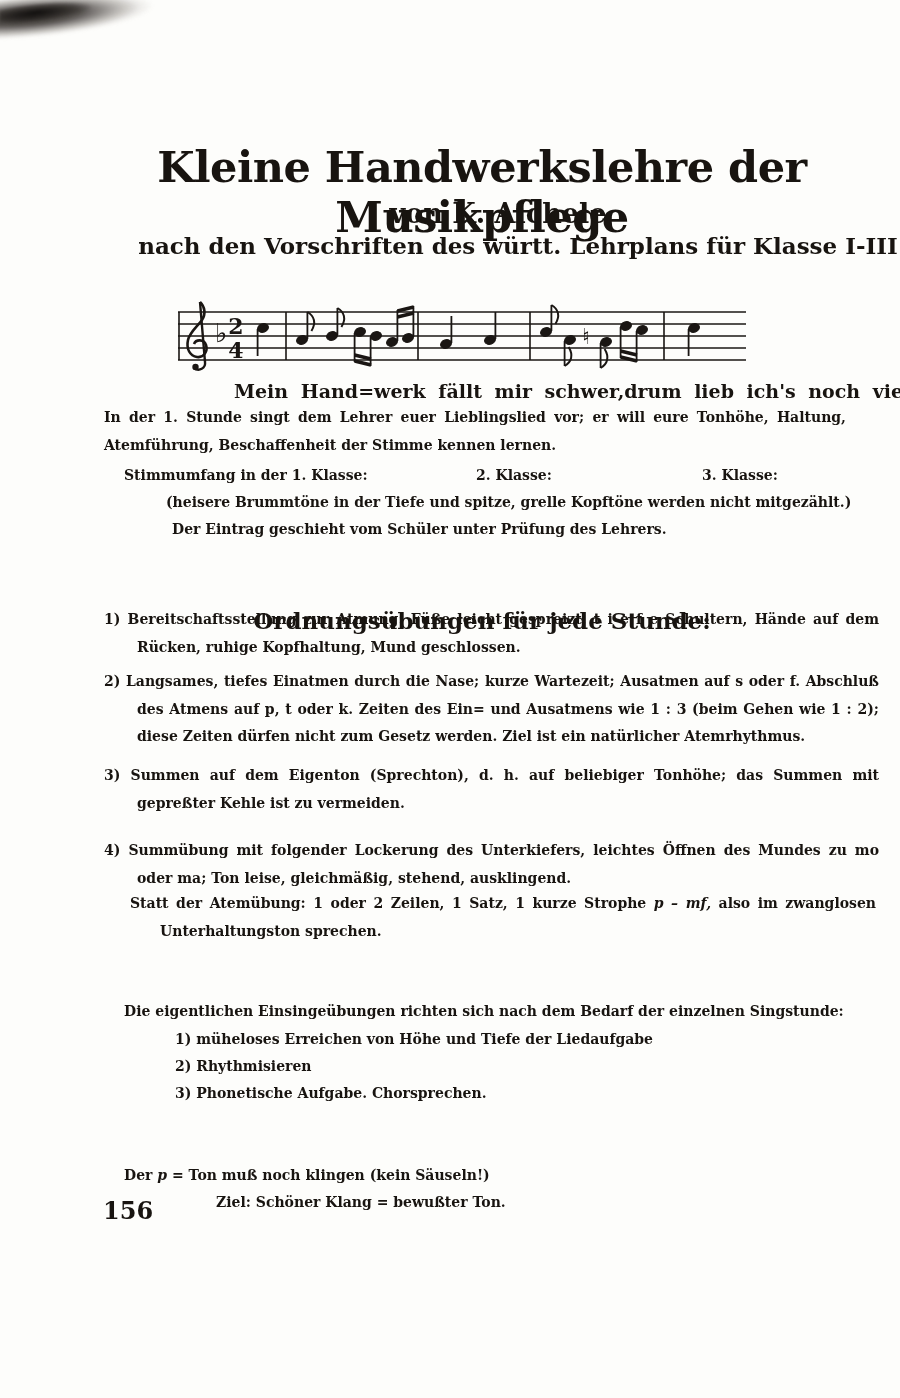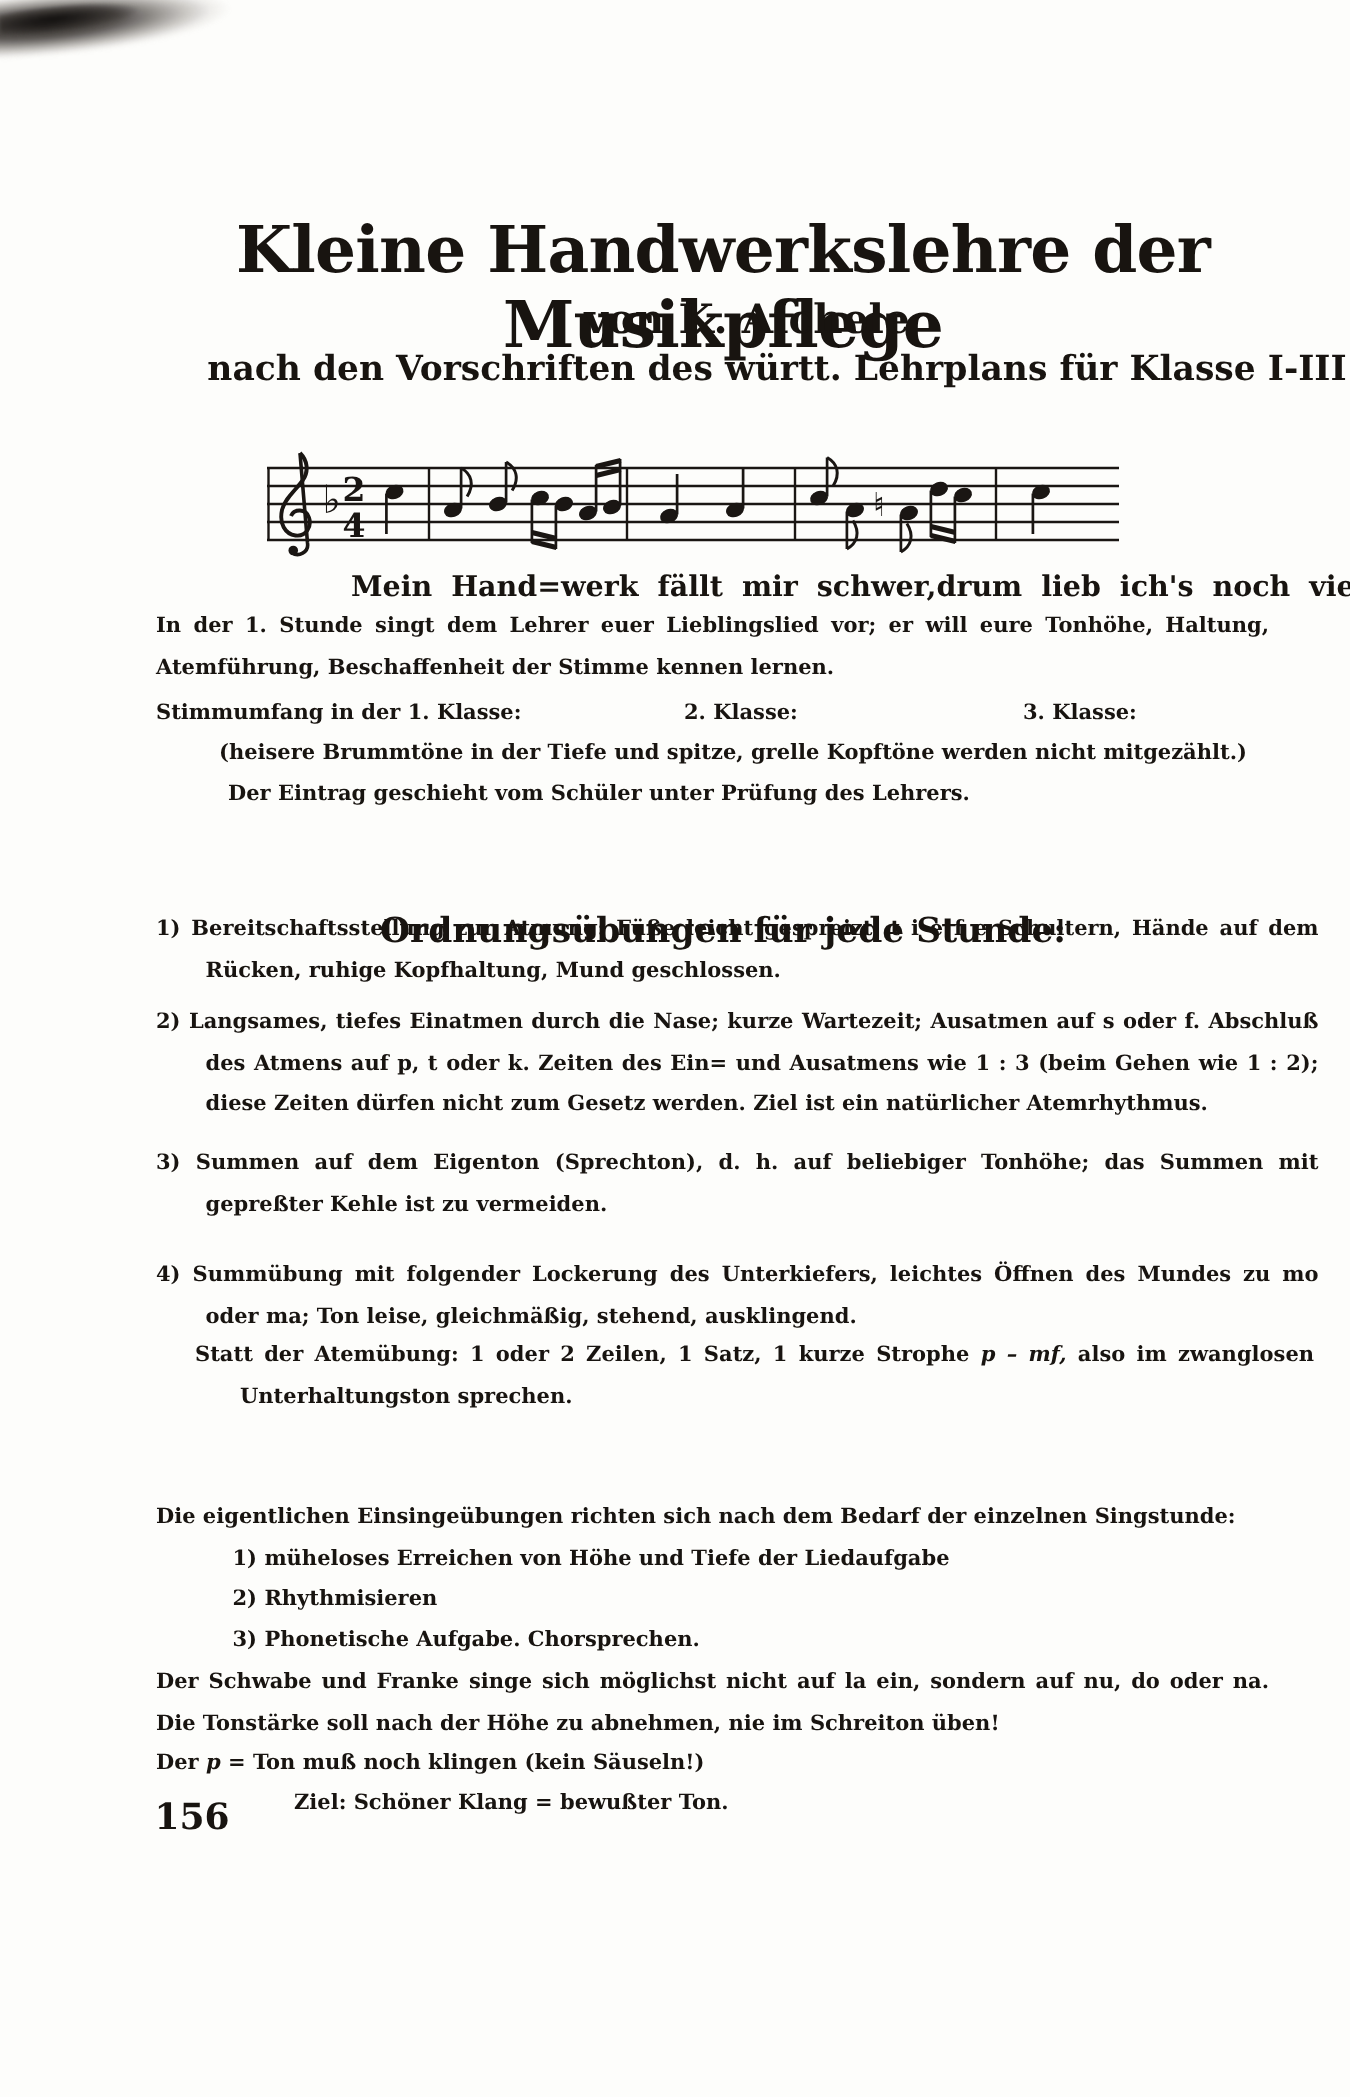--- a/index.html
+++ b/index.html
@@ -13,21 +13,21 @@
   .page-title{font-size:43px;font-weight:700;letter-spacing:-0.5px;}
   .byline{font-size:27px;font-weight:700;}
   .subtitle{font-size:23px;font-weight:700;margin-left:36px;}
   .heading{font-size:23px;font-weight:700;margin-top:40px;}
   .bodytext{font-size:14px;font-weight:700;line-height:27.5px;}
   .just{text-align:justify;}
   .hang{padding-left:33px;text-indent:-33px;}
   .hang30{padding-left:30px;text-indent:-30px;}
   .hang37{padding-left:37px;text-indent:-37px;}
   .dyn{font-style:italic;font-family:"DejaVu Serif",serif;}
-  .nowrap{white-space:nowrap;}
+  .nowrap{white-space:nowrap;margin-left:20px;}
   .lyrics{
     font-size:19px;font-weight:700;white-space:nowrap;word-spacing:6px;
   }
   .pagenum{font-size:24px;font-weight:700;}
   .smudge{
     position:absolute;top:-10px;left:-34px;width:266px;height:42px;
     background:radial-gradient(ellipse 55% 60% at 24% 48%,
       rgba(22,19,17,0.95) 0%, rgba(48,43,40,0.8) 35%,
       rgba(95,88,82,0.38) 62%, rgba(140,132,125,0.12) 76%, transparent 85%);
     transform:rotate(-5deg);filter:blur(1.5px);
@@ -176,21 +176,20 @@
   <div class="abs bodytext nowrap" style="top:1026px;left:155px;">
     <span>1)</span>&nbsp;<span>müheloses Erreichen von Höhe und Tiefe der Liedaufgabe</span>
   </div>
   <div class="abs bodytext nowrap" style="top:1053px;left:155px;">
     <span>2)</span>&nbsp;<span>Rhythmisieren</span>
   </div>
   <div class="abs bodytext nowrap" style="top:1080px;left:155px;">
     <span>3)</span>&nbsp;<span>Phonetische Aufgabe.  Chorsprechen.</span>
   </div>
 
-  <div class="abs bodytext just" style="top:1108px;left:104px;width:742px;">Der  Schwabe und Franke singe sich möglichst nicht auf la ein, sondern auf nu, do oder na.  Die Tonstärke soll nach der Höhe zu abnehmen, nie im Schreiton üben!</div>
 
   <div class="abs bodytext nowrap" style="top:1162px;left:104px;">
     <span>Der </span><span class="dyn">p</span><span> = Ton muß noch klingen (kein Säuseln!)</span>
   </div>
 
   <div class="abs bodytext nowrap" style="top:1189px;left:196px;">Ziel:  Schöner Klang = bewußter Ton.</div>
 
   <div class="abs pagenum" style="top:1196px;left:103px;">156</div>
 
 </div>

